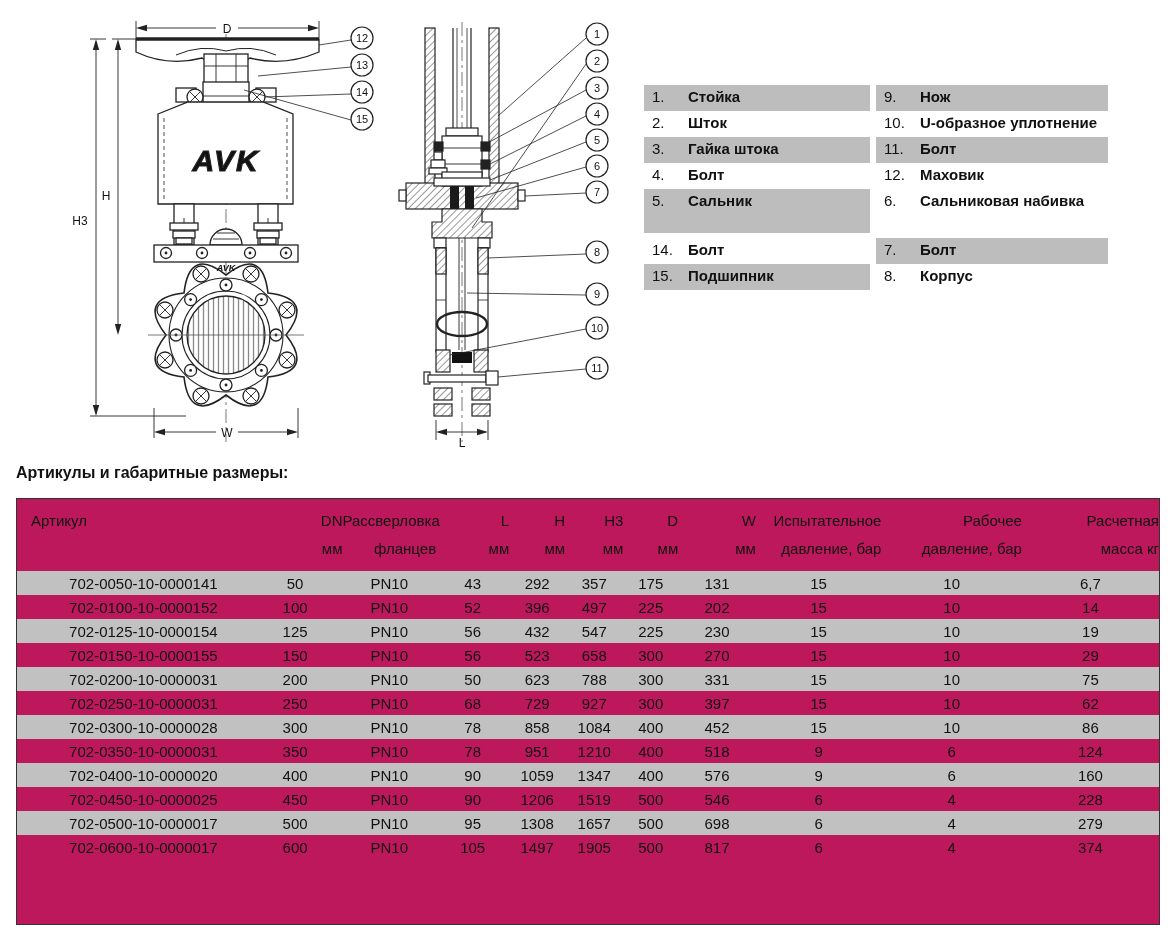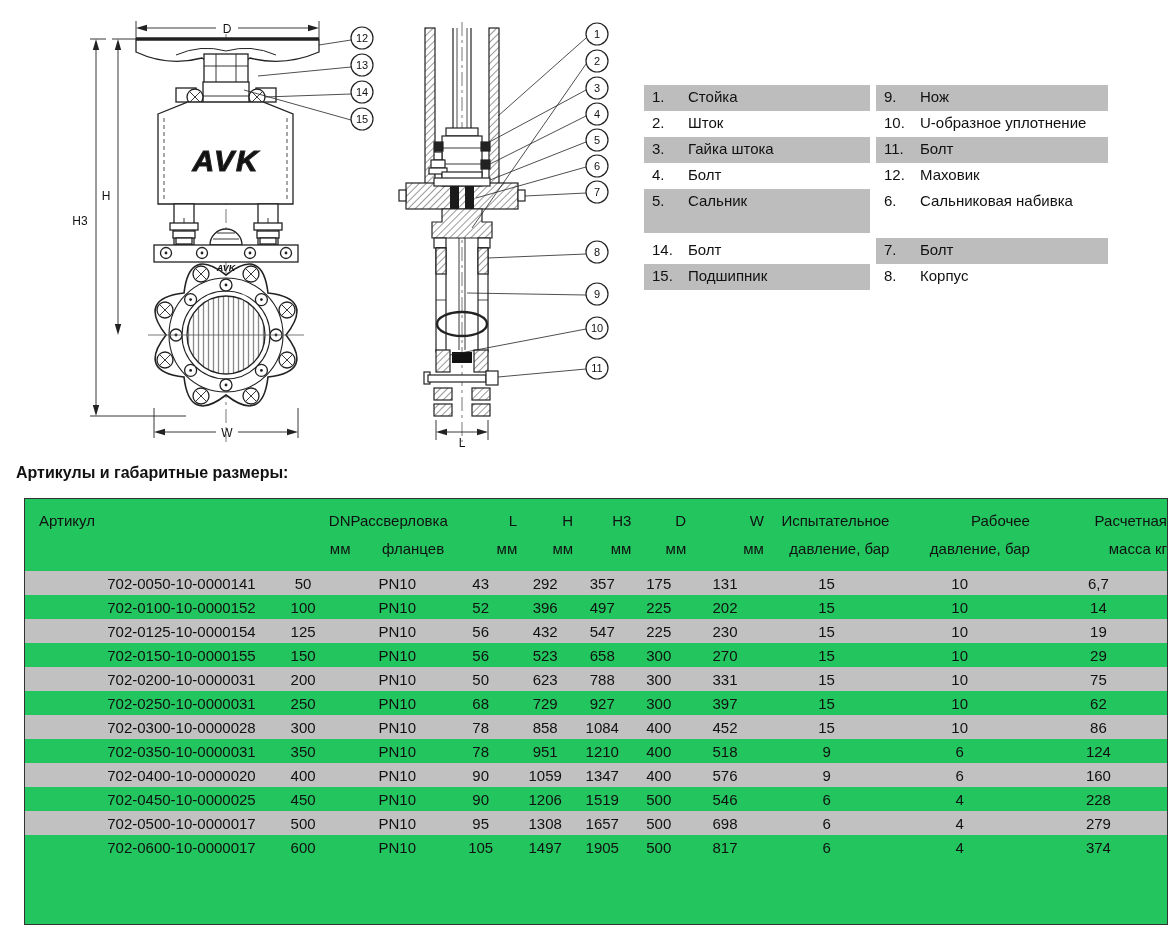--- a/index.html
+++ b/index.html
@@ -18,40 +18,40 @@
   
   #legend {
     position:absolute; left:644px; top:85px; width:464px;
     display:grid; grid-template-columns:226px 232px; column-gap:6px;
     font-size:15px;
   }
   .legend-cell { display:flex; align-items:flex-start; padding:3px 0 0 8px; height:26px; }
   .legend-cell.tall { height:44px; margin-bottom:5px; }
   .legend-cell.shaded { background:var(--legend-shade); }
   .legend-num { width:36px; flex:0 0 36px; }
-  .legend-label { flex:1; }
+  .legend-label { flex:1;font-weight:bold; }
 
   
   #table-title {
     position:absolute; left:16px; top:464px;
     font-size:16px; font-weight:bold;
   }
   #table-box {
     position:absolute; left:16px; top:498px; width:1144px; height:427px;
-    border:1.5px solid #333; background:#22c55e; padding-bottom:18px;margin-left:8px;
+    border:1.5px solid #333; background:#be185d; padding-bottom:18px;
   }
   #dim-table { width:100%; border-collapse:collapse; table-layout:fixed; font-size:15px; }
   #dim-table th {
     font-weight:normal; vertical-align:top; padding-top:13px; height:72px;
     text-align:right;
   }
   #dim-table th .h2 { margin-top:11px; }
   #dim-table th.col-article { text-align:left; padding-left:14px; }
   #dim-table td { height:24px; text-align:center; white-space:nowrap; }
-  #dim-table td.col-article { text-align:right; padding-left:22px; }
+  #dim-table td.col-article { text-align:center; padding-left:22px; }
   #dim-table tr.shade td { background:var(--row-shade); }
 </style>
 </head>
 <body>
 
 <svg id="front-view" width="364" height="442" viewBox="0 0 364 442">
   <defs>
     <pattern id="vh" patternUnits="userSpaceOnUse" width="5" height="14">
       <rect width="5" height="14" fill="#fff"></rect>
       <line x1="2.5" y1="0" x2="2.5" y2="14" stroke="#888" stroke-width="1.3"></line>

